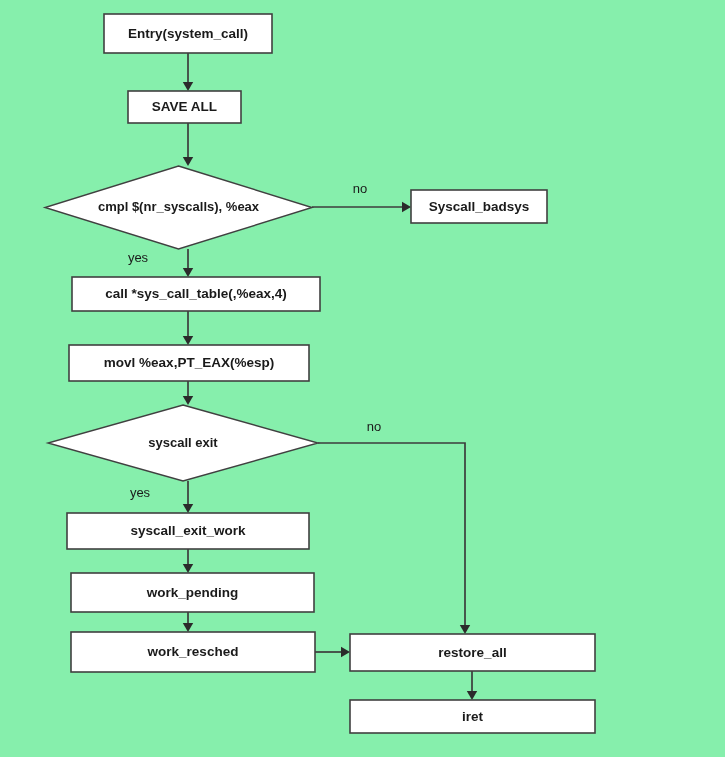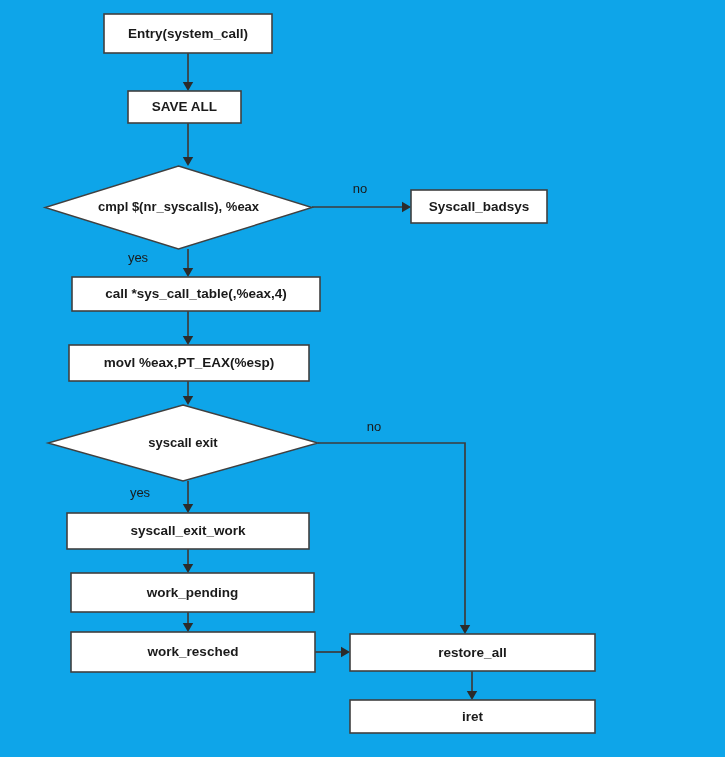--- a/index.html
+++ b/index.html
@@ -11,21 +11,21 @@
   body {
     width: 725px;
     height: 757px;
     font-family: "Liberation Sans", sans-serif;
     overflow: hidden;
   }
   #flow-root {
     position: relative;
     width: 725px;
     height: 757px;
-    background: #0ea5e9;
+    background: #86efac;
   }
   svg#flow-svg {
     display: block;
     width: 725px;
     height: 757px;
   }
   .node-box {
     fill: #ffffff;
     stroke: #404040;
     stroke-width: 1.6;

